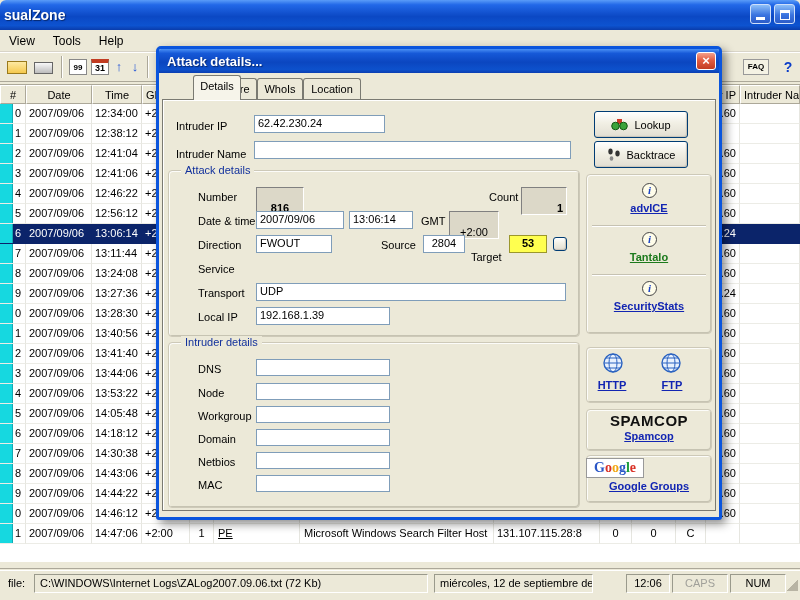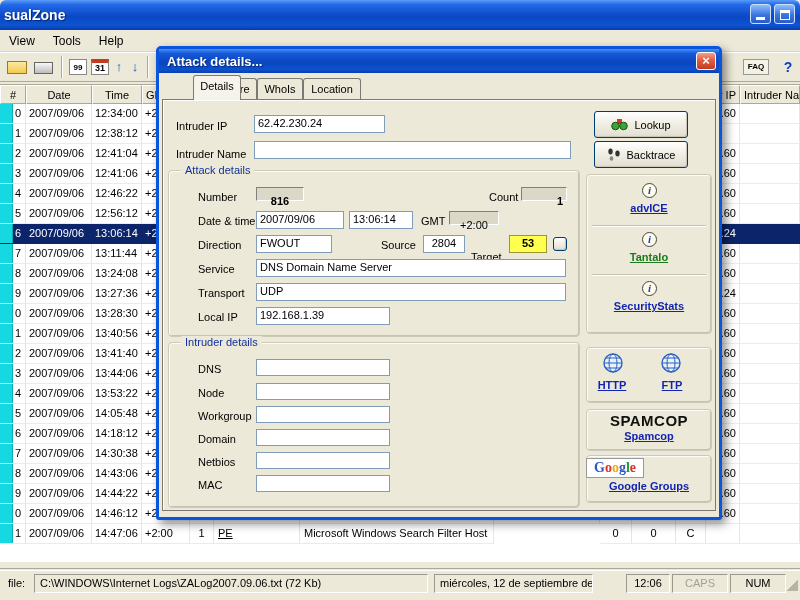--- a/index.html
+++ b/index.html
@@ -83,21 +83,21 @@
   .tab.active { top:26px; height:25px; background:#f6f4ea; z-index:3;margin-left:24px; }
   .panel { position:absolute; left:3px; top:50px; width:554px; height:412px; background:#ece9d8;
     border:1px solid #7a7a72; box-shadow:inset 1px 1px 0 #fff; }
   .lbl { position:absolute; font-size:11px; white-space:nowrap; }
   .tbox { position:absolute; height:18px; background:#fff; border:1px solid #7f9db9; font-size:11px;
     line-height:15px; padding:0 3px; overflow:hidden; white-space:nowrap; }
   .tbox.center { text-align:center; }
   .ybox { position:absolute; height:18px; background:#ffff4f; border:1px solid #9b972c; font-size:11px;
     font-weight:bold; line-height:15px; text-align:center; }
   .robox { position:absolute; height:14px; background:#dcd8c8; border:1px solid; border-color:#808080 #fff #fff #808080;
-    font-size:11px; line-height:15px; padding:6px 3px; }
+    font-size:11px; line-height:15px; padding:13px 3px; }
   .robox.bold { font-weight:bold; }
   .robox.center { text-align:center; }
   .robox.right { text-align:right; }
   .gbox { position:absolute; border:1px solid #cdc9b8; border-radius:4px;
     box-shadow:inset 1px 1px 0 rgba(255,255,255,.85), inset -1px -1px 0 rgba(160,158,140,.5); }
   .glabel { position:absolute; font-size:11px; color:#11309c; background:#ece9d8; padding:0 4px; z-index:4; }
   .xpbtn { position:absolute; background:linear-gradient(180deg,#ffffff,#f1efe4 45%,#e2ded2); border:1px solid #003c74;
     border-radius:3px; font-size:11px; display:flex; align-items:center; justify-content:center; gap:6px; cursor:pointer;
     box-shadow:inset -1px -1px 1px #c8c4b8; }
   .xlink { position:absolute; font-size:11px; font-weight:bold; color:#1225b2; text-decoration:underline;
@@ -484,20 +484,21 @@
         <span class="cell c-name" style="left: 740px; width: 60px;"></span>
       </div>
       <div class="trow" style="top: 420px;">
         <span class="cell c-n" style="left: 0px; width: 26px;">1</span>
         <span class="cell c-date" style="left: 26px; width: 66px;">2007/09/06</span>
         <span class="cell c-time" style="left: 92px; width: 50px;">14:47:06</span>
         <span class="cell c-gmt" style="left: 142px; width: 48px;">+2:00</span>
         <span class="cell c-count" style="left: 190px; width: 24px;">1</span>
         <span class="cell c-type" style="left: 214px; width: 86px; text-decoration: underline;">PE</span>
         <span class="cell c-service" style="left: 300px; width: 194px;">Microsoft Windows Search Filter Host</span>
+        <span class="cell c-remote" style="left: 494px; width: 106px;">131.107.115.28:8</span>
         <span class="cell c-a" style="left: 600px; width: 32px;">0</span>
         <span class="cell c-b" style="left: 632px; width: 44px;">0</span>
         <span class="cell c-flag" style="left: 676px; width: 30px;">C</span>
         <span class="cell c-ip" style="left: 706px; width: 34px;"></span>
         <span class="cell c-name" style="left: 740px; width: 60px;"></span>
       </div>
     </div>
 </div>
 
 <div class="dialog">
@@ -552,21 +553,20 @@
 
   <span class="lbl" style="left:39px;top:190px">Direction</span>
   <div class="tbox" style="left:97px;top:186px;width:76px">FWOUT</div>
   <span class="lbl" style="left:222px;top:190px">Source</span>
   <div class="tbox center" style="left:264px;top:186px;width:42px">2804</div>
   <span class="lbl" style="left:312px;top:202px">Target</span>
   <div class="ybox" style="left:350px;top:186px;width:38px">53</div>
   <div class="xpbtn" style="left:394px;top:188px;width:14px;height:14px"></div>
 
   <span class="lbl" style="left:39px;top:214px">Service</span>
-  <div class="tbox" style="left:97px;top:210px;width:310px">DNS Domain Name Server</div>
   <span class="lbl" style="left:39px;top:238px">Transport</span>
   <div class="tbox" style="left:97px;top:234px;width:310px">UDP</div>
   <span class="lbl" style="left:39px;top:262px">Local IP</span>
   <div class="tbox" style="left:97px;top:258px;width:134px">192.168.1.39</div>
 
   <div class="gbox" style="left:9px;top:293px;width:412px;height:166px"></div>
   <span class="glabel" style="left:22px;top:287px">Intruder details</span>
 
   <span class="lbl" style="left:39px;top:314px">DNS</span>
   <div class="tbox" style="left:97px;top:310px;width:134px;height:17px"></div>

